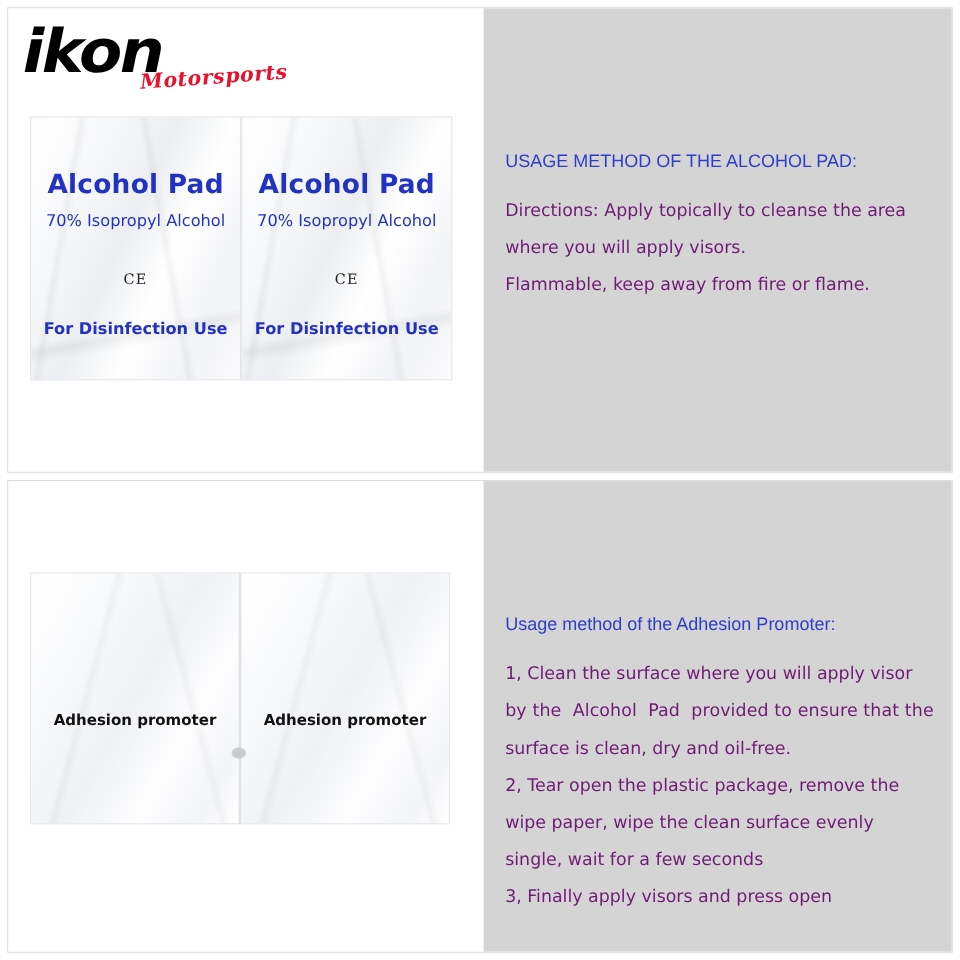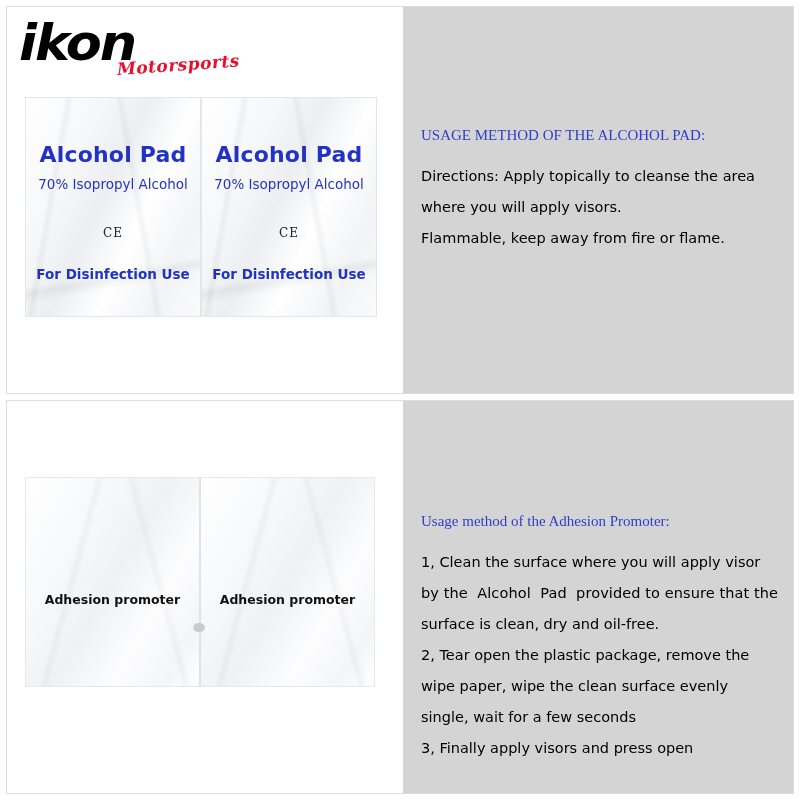--- a/index.html
+++ b/index.html
@@ -217,30 +217,30 @@
   
   .text-block {
     position: absolute;
     left: 18px;
     right: 14px;
   }
   #usage-alcohol-block { top: 118px; }
   #usage-adhesion-block { top: 78px; margin-top: 32px; }
 
   .block-heading {
-    font-family: Liberation Serif, serif;
+    font-family: Liberation Sans, sans-serif;
     font-size: 15px;
     color: #2d3ec9;
     margin: 0 0 16px 0;
     line-height: 20px;
   }
   .block-line {
     font-family: "DejaVu Sans", sans-serif;
     font-size: 14.5px;
-    color: #000000;
+    color: #701a75;
     line-height: 31px;
     white-space: pre-wrap;
   }
   .block-line.em-space { letter-spacing: 0.1px; }
 </style>
 </head>
 <body>
 
 <div class="page">
 

